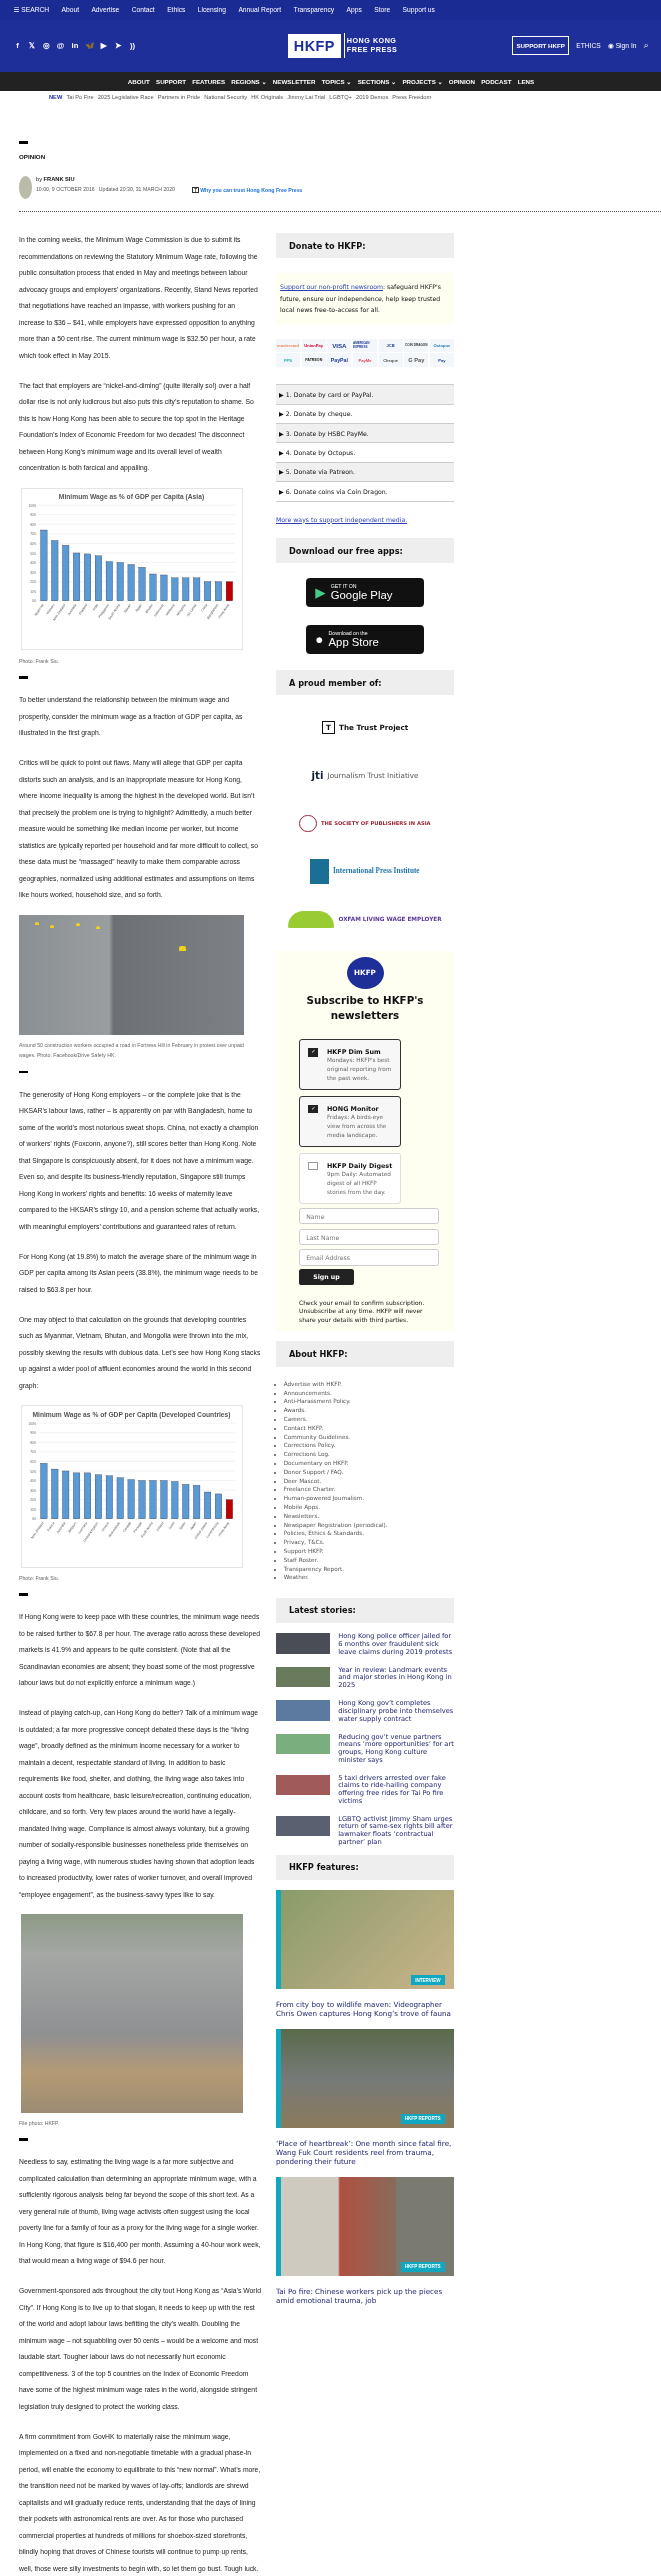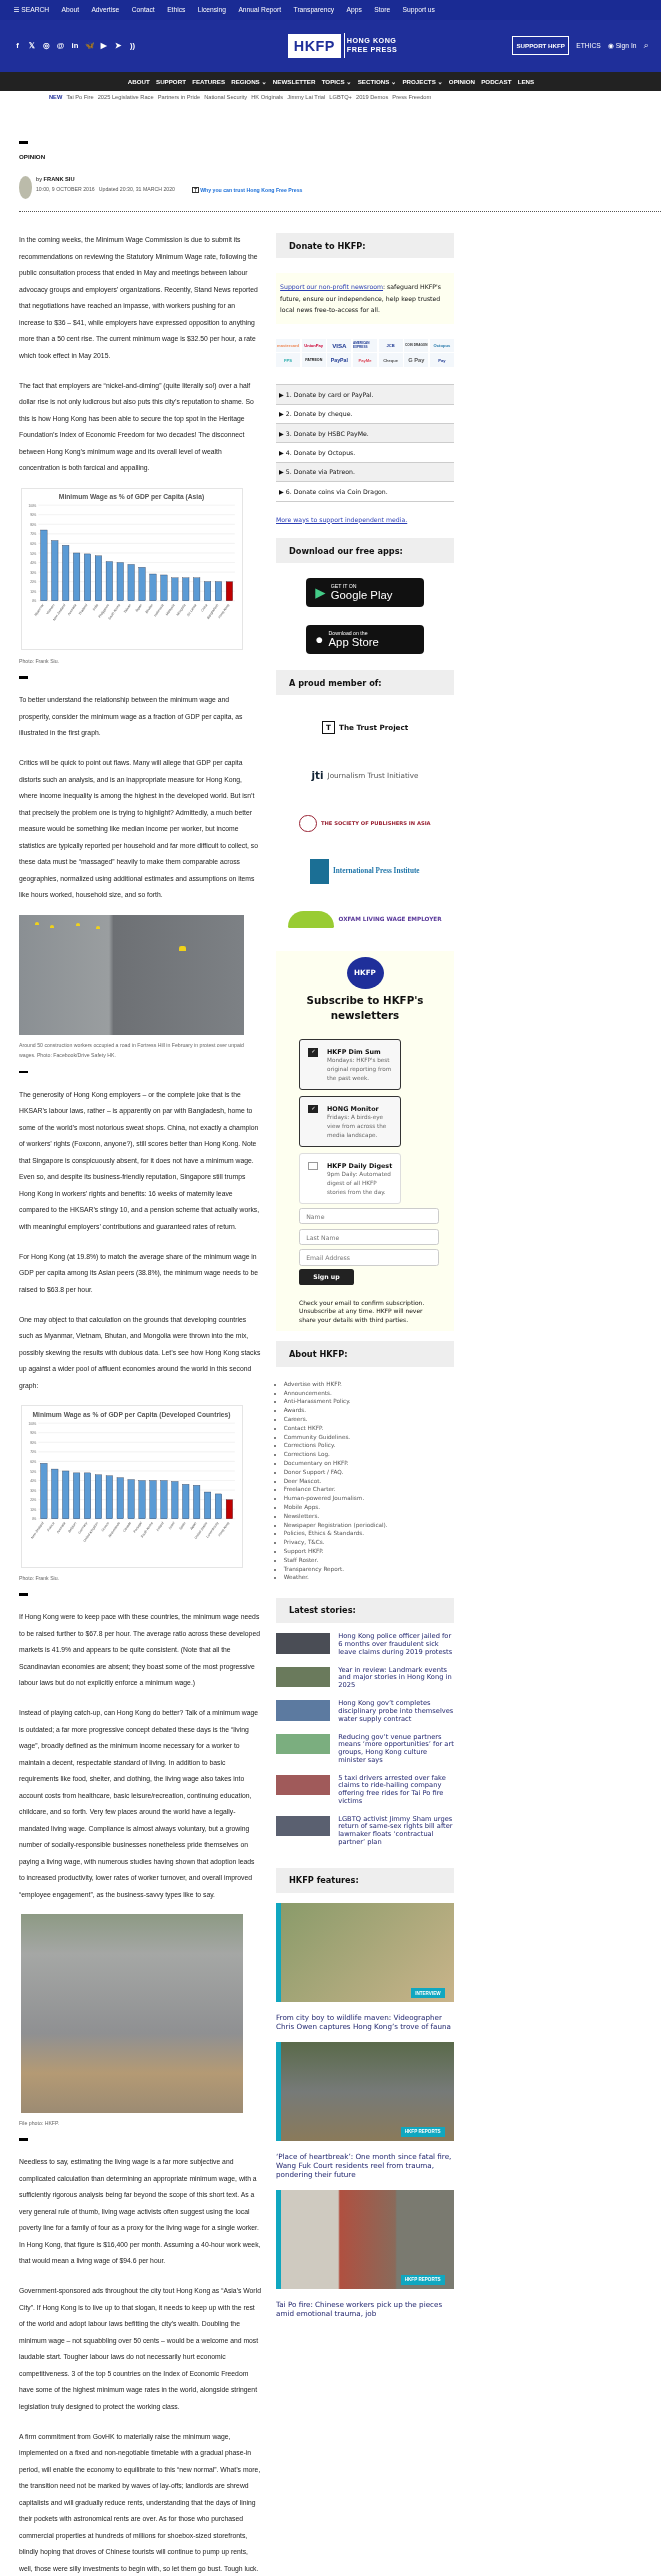--- a/index.html
+++ b/index.html
@@ -459,21 +459,21 @@
         <div class="story">
           <div class="th" style="background: rgb(160, 90, 90);"></div>
           <div class="tt">5 taxi drivers arrested over fake claims to ride-hailing company offering free rides for Tai Po fire victims</div>
         </div>
         <div class="story">
           <div class="th" style="background: rgb(90, 96, 112);"></div>
           <div class="tt">LGBTQ activist Jimmy Sham urges return of same-sex rights bill after lawmaker floats ‘contractual partner’ plan</div>
         </div>
       </div>
 
-    <div class="side-h" style="margin-top:21px">HKFP features:</div>
+    <div class="side-h" style="margin-top:8px">HKFP features:</div>
     <div id="features-list">
         <div class="feat-img" style="background: linear-gradient(135deg, rgb(138, 155, 106), rgb(201, 180, 138)); border-left: 5.2px solid rgb(16, 167, 192);">
           <span class="tag">INTERVIEW</span>
         </div>
         <div class="feat-title">From city boy to wildlife maven: Videographer Chris Owen captures Hong Kong’s trove of fauna</div>
         <div class="feat-img" style="background: linear-gradient(rgb(90, 106, 74), rgb(118, 122, 120) 50%, rgb(138, 122, 90)); border-left: 5.2px solid rgb(16, 167, 192);">
           <span class="tag">HKFP REPORTS</span>
         </div>
         <div class="feat-title">‘Place of heartbreak’: One month since fatal fire, Wang Fuk Court residents reel from trauma, pondering their future</div>
         <div class="feat-img" style="background: linear-gradient(90deg, rgb(207, 202, 192) 0px, rgb(207, 202, 192) 33%, rgb(176, 80, 64) 34%, rgb(138, 106, 90) 66%, rgb(122, 122, 112) 67%); border-left: 5.2px solid rgb(16, 167, 192);">

